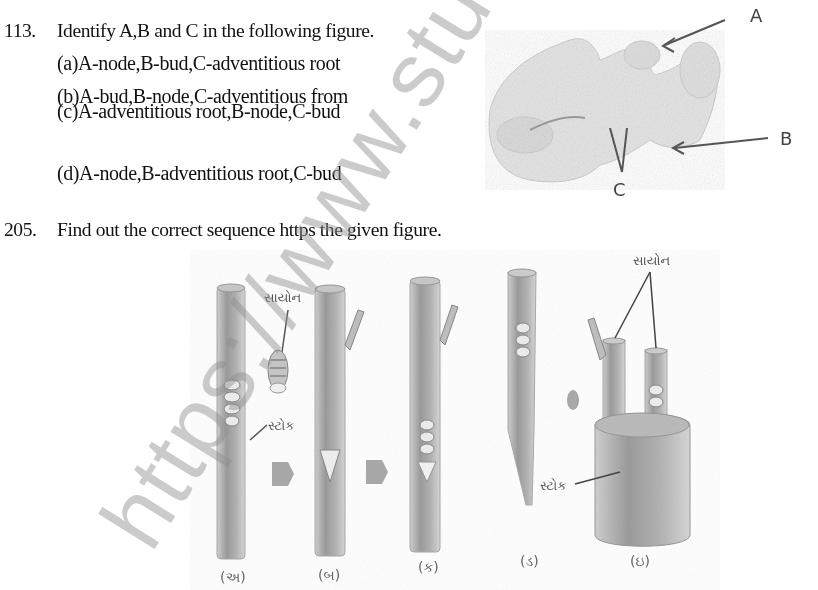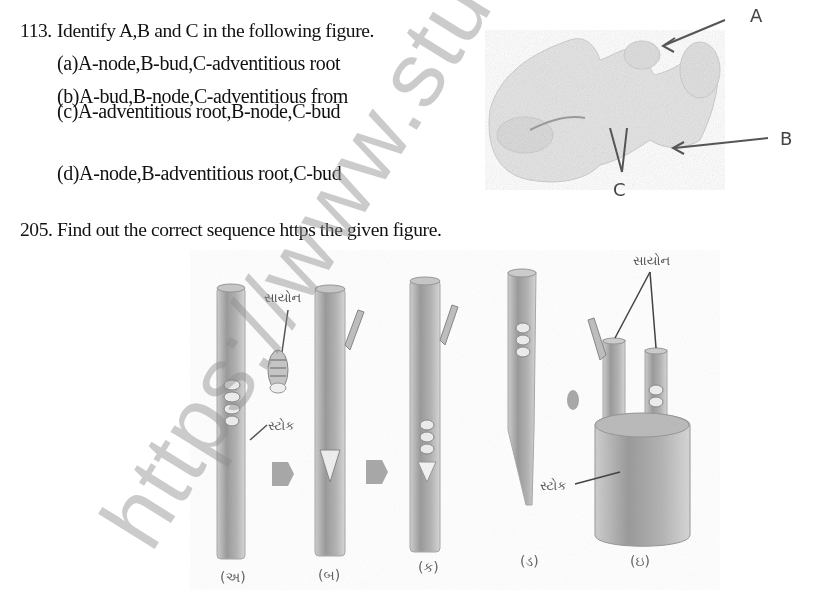--- a/index.html
+++ b/index.html
@@ -1,19 +1,19 @@
 <!DOCTYPE html>
 <html><head>
   <meta charset="utf-8">
   <style>
     html, body { margin: 0; padding: 0; background: #ffffff; }
     body { width: 818px; height: 590px; position: relative; overflow: hidden;
            font-family: "Liberation Serif", "DejaVu Serif", serif; color: #111; }
     .q-line { position: absolute; font-size: 19.5px; white-space: nowrap; letter-spacing: -0.4px; }
-    .q-num { position: absolute; left: 20px; }
+    .q-num { position: absolute; left: 4px; }
     .q-text { position: absolute; left: 57px; }
     .opt { position: absolute; left: 57px; font-size: 20px; white-space: nowrap; letter-spacing: -0.4px; }
     .fig { position: absolute; }
     .hand { font-family: "DejaVu Sans", sans-serif; fill: #444; }
     .watermark { position: absolute; left: 40px; top: 40px; width: 700px; height: 100px;
                  transform-origin: 0 0; transform: translate(40px, 470px) rotate(-58deg);
                  font-family: "Liberation Sans", sans-serif; font-size: 92px; color: rgba(140,140,140,0.45);
                  white-space: nowrap; pointer-events: none; letter-spacing: 2px; }
     .guj { font-family: "DejaVu Sans", sans-serif; font-size: 13px; fill: #555; }
     .cap { font-family: "DejaVu Sans", sans-serif; font-size: 14px; fill: #666; }

